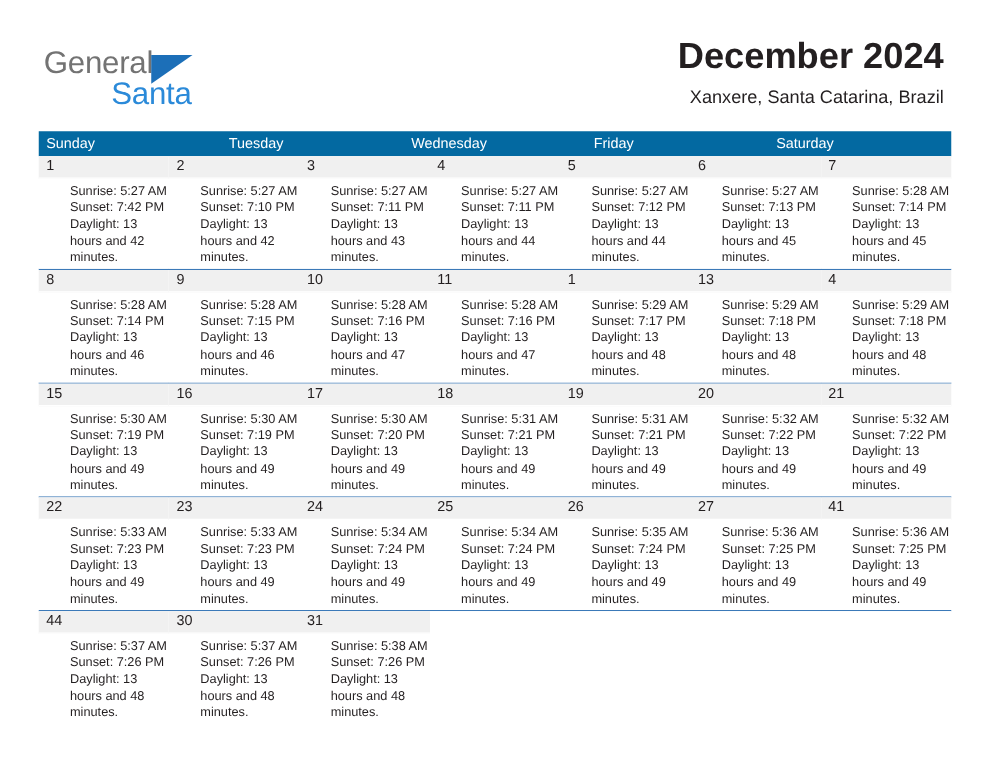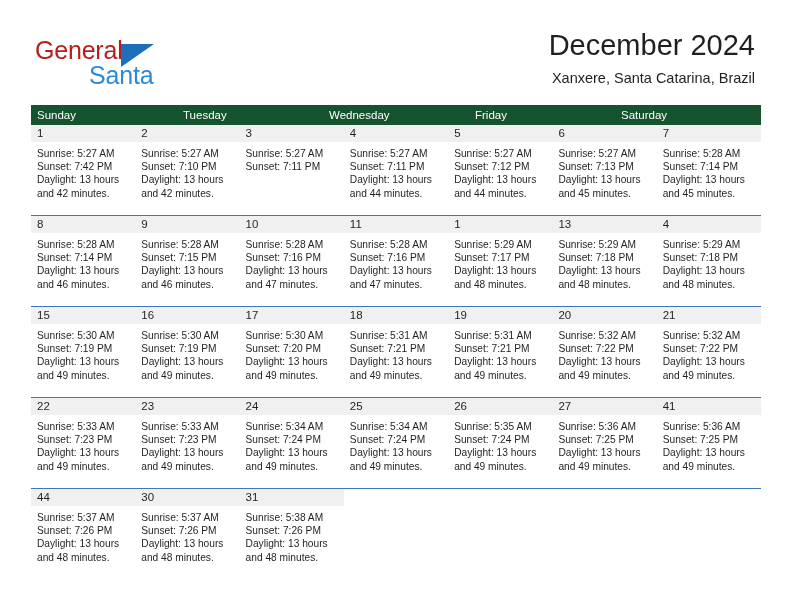--- a/index.html
+++ b/index.html
@@ -33,21 +33,21 @@
     left: 35px;
     top: 36px;
     width: 180px;
     height: 54px;
   }
   .logo-general {
     position: absolute;
     left: 0; top: 0;
     font-size: 25px;
     letter-spacing: -0.2px;
-    color: #b91c1c;
+    color: #737373;
     font-family: "Liberation Sans", sans-serif;
   }
   .logo-triangle {
     position: absolute;
     left: 86px;
     top: 8px;
     width: 0; height: 0;
     border-left: 33px solid #1c6fb8;
     border-bottom: 23px solid transparent;
   }
@@ -62,41 +62,41 @@
   .title-block {
     position: absolute;
     right: 37px;
     top: 28px;
     text-align: right;
   }
   .cal-title {
     font-size: 29px;
     color: #231f20;
     line-height: 34px;
-    font-weight: normal;
+    font-weight: bold;
     margin: 0;
   }
   .cal-subtitle {
     font-size: 14.5px;
     color: #231f20;
     line-height: 20px;
     margin: 6px 0 0 0;
     font-weight: normal;
   }
 
   
   .calendar {
     position: absolute;
     left: 31px;
     top: 105px;
     width: 730px;
   }
   .weekday-row {
     display: flex;
-    background: #14532d;
+    background: #0369a1;
     height: 20px;
   }
   .weekday {
     flex: 1 1 0;
     color: #ffffff;
     font-size: 11.5px;
     line-height: 20px;
     padding-left: 6px;
     box-sizing: border-box;
     white-space: nowrap;
@@ -126,20 +126,21 @@
     color: #231f20;
     line-height: 17px;
     padding-left: 6px;
     display: block;
   }
   .day-info {
     padding: 4px 6px 0 6px;
     font-size: 10.2px;
     line-height: 13.2px;
     color: #231f20;
+    margin-left: 19px;
   }
   .day-info div { white-space: nowrap; }
   .daylight-line { white-space: normal !important; }
 </style>
 </head>
 <body>
 
 <div class="page">
 
   <div class="header">
@@ -184,20 +185,21 @@
               <div class="daylight-line">Daylight: 13 hours and 42 minutes.</div>
             </div>
           </div>
           <div class="day">
             <div class="day-num-bar">
               <span class="day-num">3</span>
             </div>
             <div class="day-info">
               <div>Sunrise: 5:27 AM</div>
               <div>Sunset: 7:11 PM</div>
+              <div class="daylight-line">Daylight: 13 hours and 43 minutes.</div>
             </div>
           </div>
           <div class="day">
             <div class="day-num-bar">
               <span class="day-num">4</span>
             </div>
             <div class="day-info">
               <div>Sunrise: 5:27 AM</div>
               <div>Sunset: 7:11 PM</div>
               <div class="daylight-line">Daylight: 13 hours and 44 minutes.</div>

